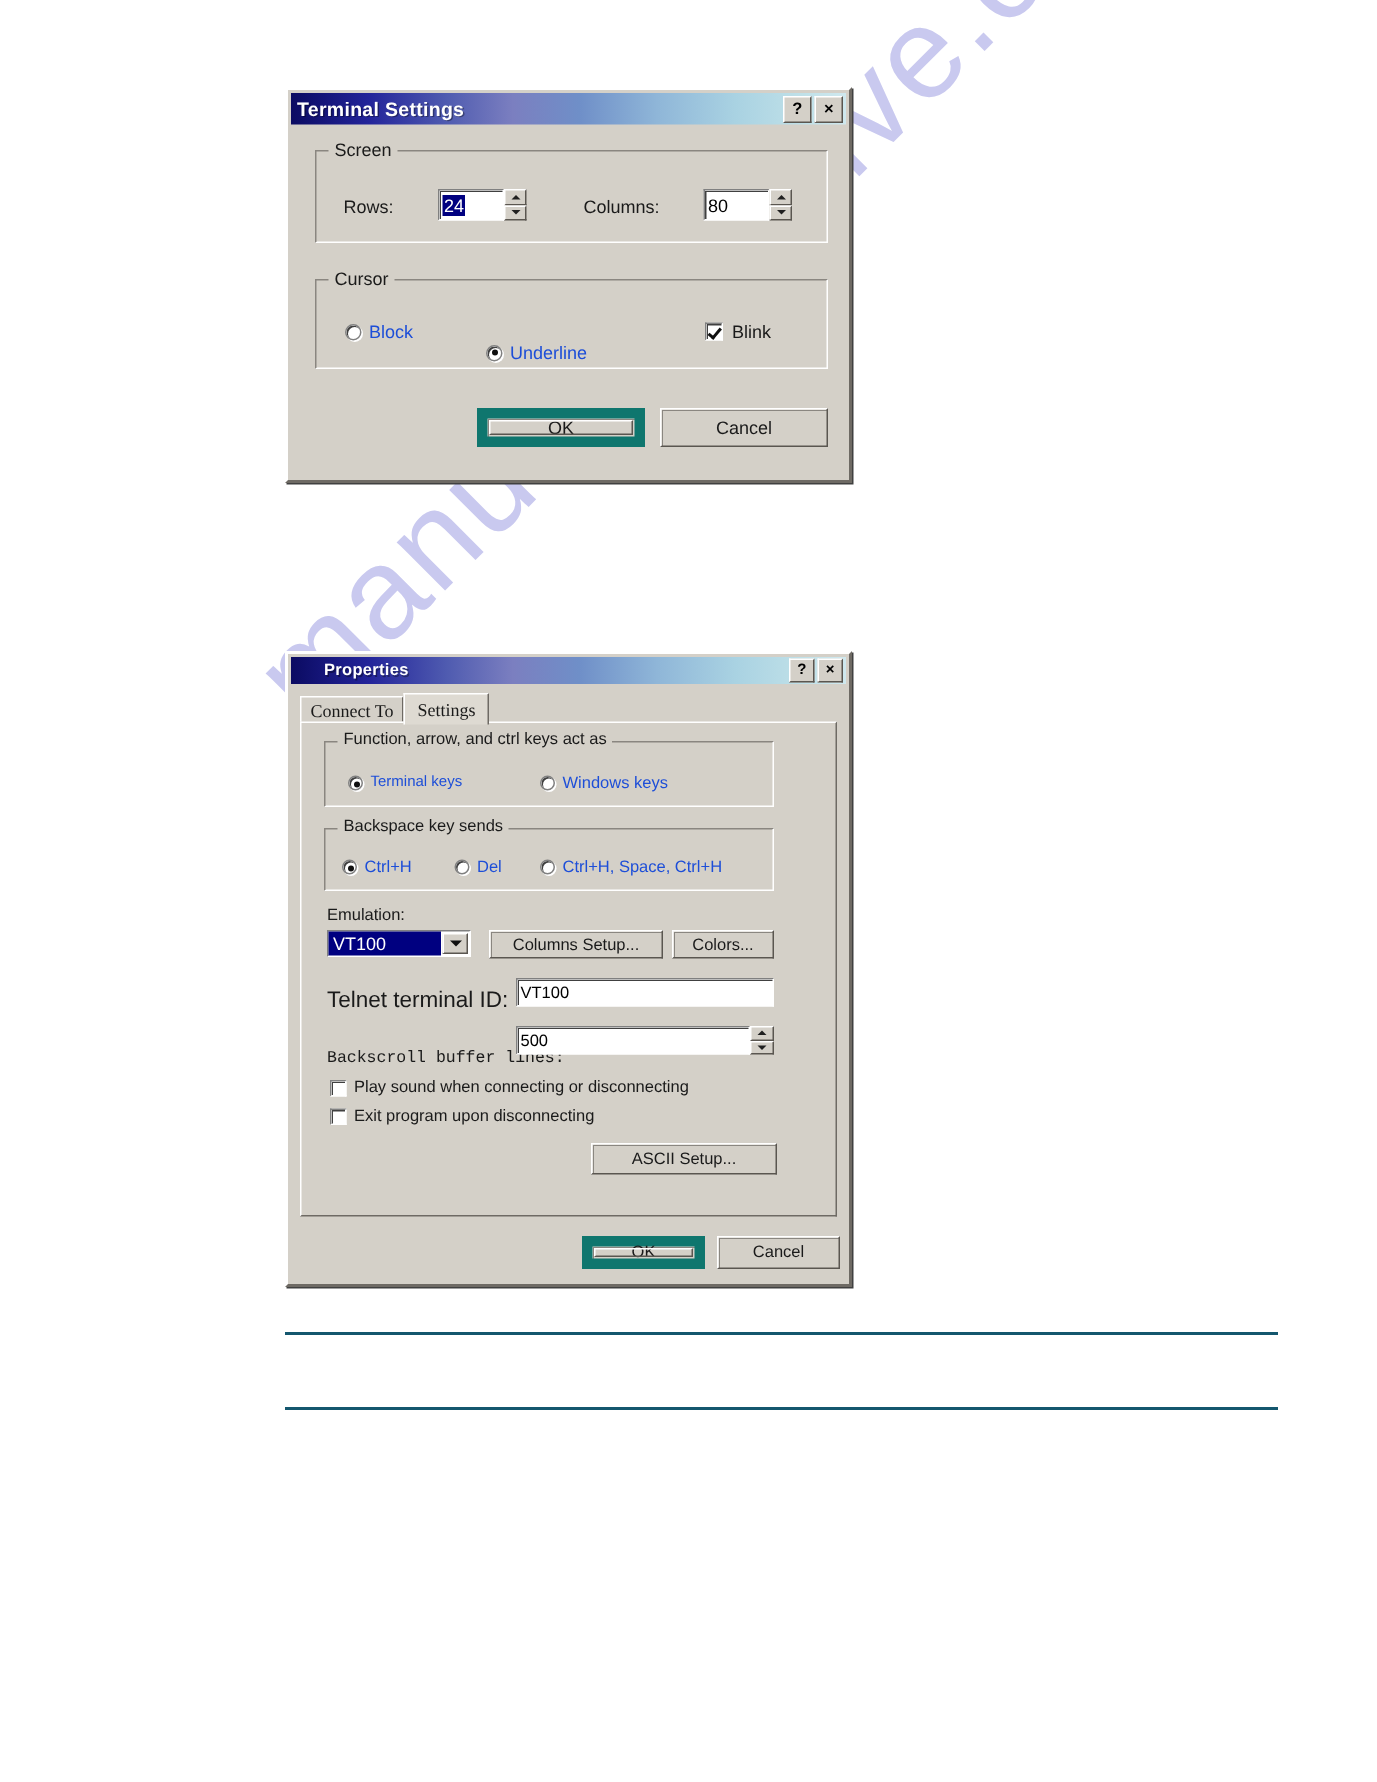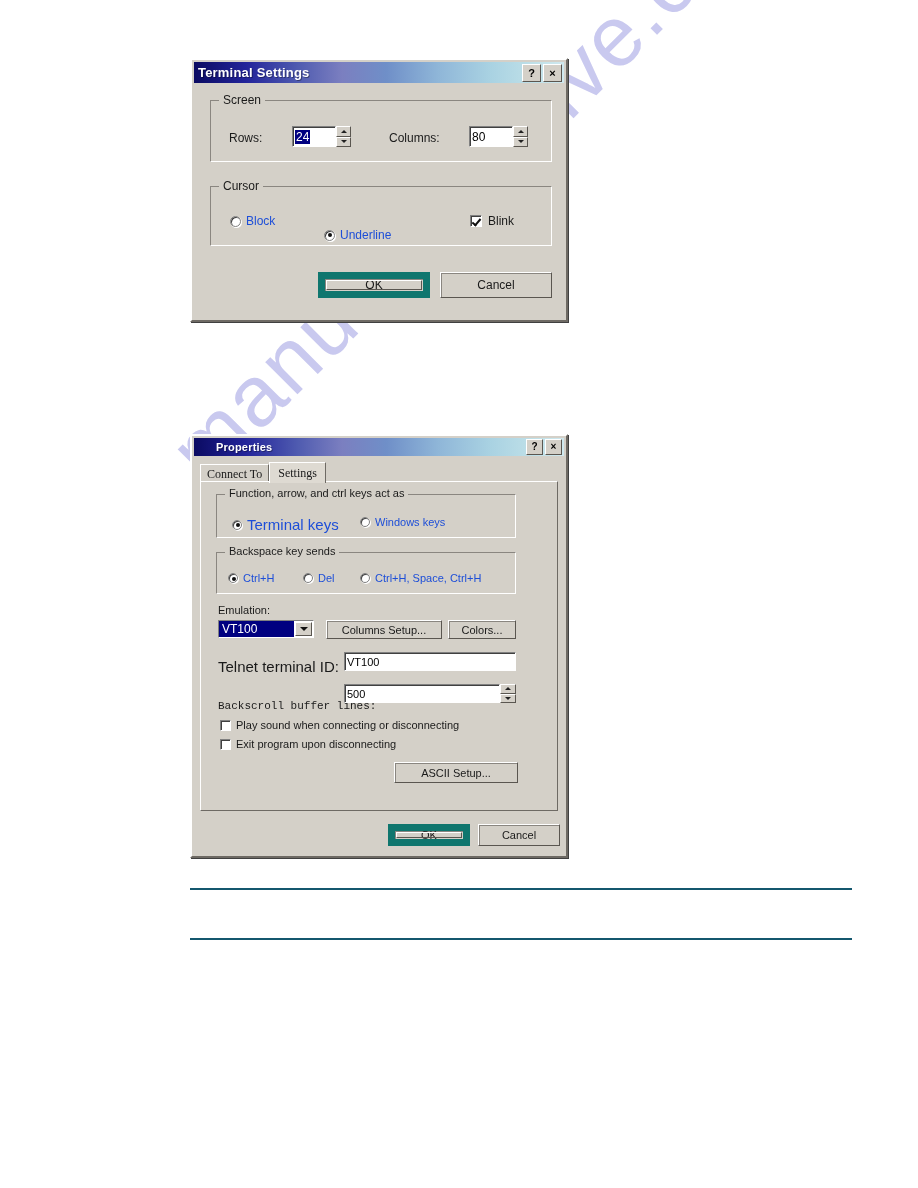--- a/index.html
+++ b/index.html
@@ -456,21 +456,21 @@
     <div class="tab active">
       <span>Settings</span>
     </div>
   </div>
 
   <div class="tabpane" style="left:8px; top:45px; width:358px; height:330px;"></div>
 
   <div class="grp" style="left:24px; top:58px; width:300px; height:44px;">
     <span class="grp-lbl" style="font-size:11px;">Function, arrow, and ctrl keys act as</span>
   </div>
-  <div class="radio" style="left:40px; top:80px; font-size:15px;">
+  <div class="radio" style="left:40px; top:80px; font-size:10px;align-items:flex-end;">
     <span class="rdo-box on" style="width:10px;height:10px;"></span>
     <span>Terminal keys</span>
   </div>
   <div class="radio" style="left:168px; top:80px; font-size:11px;">
     <span class="rdo-box" style="width:10px;height:10px;"></span>
     <span>Windows keys</span>
   </div>
 
   <div class="grp" style="left:24px; top:116px; width:300px; height:42px;">
     <span class="grp-lbl" style="font-size:11px;">Backspace key sends</span>

